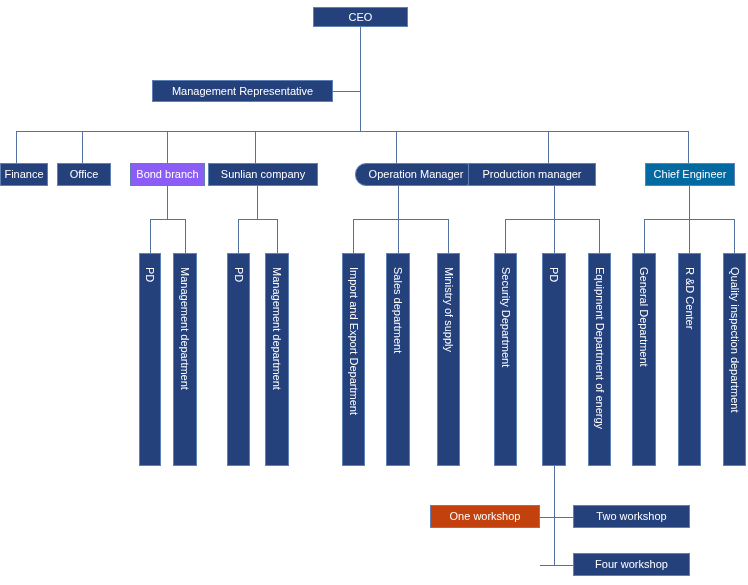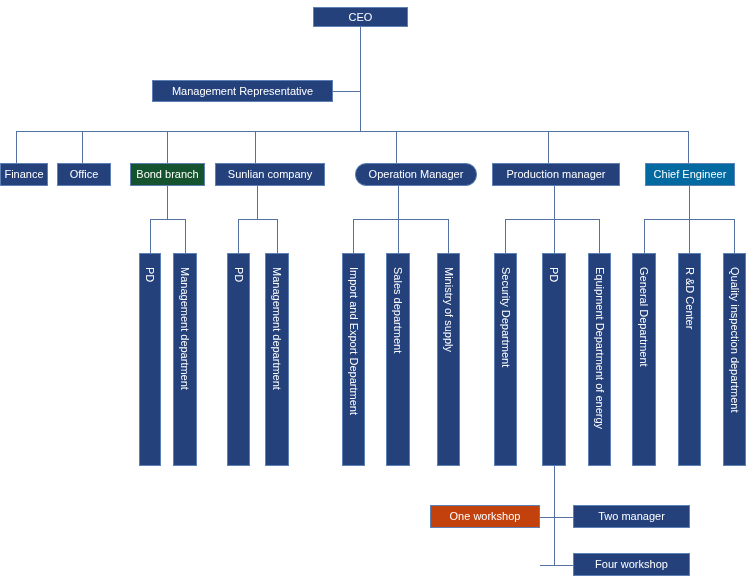--- a/index.html
+++ b/index.html
@@ -90,30 +90,30 @@
     </div>
     <div class="node h" style="left: 152px; top: 80px; width: 181px; height: 22px; background: rgb(36, 65, 124); border-color: rgb(94, 129, 181); color: rgb(255, 255, 255);">
       <span class="lbl">Management Representative</span>
     </div>
     <div class="node h" style="left: 0px; top: 163px; width: 48px; height: 23px; background: rgb(36, 65, 124); border-color: rgb(94, 129, 181); color: rgb(255, 255, 255);">
       <span class="lbl">Finance</span>
     </div>
     <div class="node h" style="left: 57px; top: 163px; width: 54px; height: 23px; background: rgb(36, 65, 124); border-color: rgb(94, 129, 181); color: rgb(255, 255, 255); text-align: right;">
       <span class="lbl">Office</span>
     </div>
-    <div class="node h" style="left: 130px; top: 163px; width: 75px; height: 23px; background: #14532d; border-color: rgb(94, 129, 181); color: rgb(255, 255, 255);">
+    <div class="node h" style="left: 130px; top: 163px; width: 75px; height: 23px; background: #8b5cf6; border-color: rgb(94, 129, 181); color: rgb(255, 255, 255);">
       <span class="lbl">Bond branch</span>
     </div>
-    <div class="node h" style="left: 215px; top: 163px; width: 110px; height: 23px; background: rgb(36, 65, 124); border-color: rgb(94, 129, 181); color: rgb(255, 255, 255);">
+    <div class="node h" style="left: 208px; top: 163px; width: 110px; height: 23px; background: rgb(36, 65, 124); border-color: rgb(94, 129, 181); color: rgb(255, 255, 255);">
       <span class="lbl">Sunlian company</span>
     </div>
     <div class="node h" style="left: 355px; top: 163px; width: 122px; height: 23px; background: rgb(36, 65, 124); border-color: rgb(94, 129, 181); color: rgb(255, 255, 255); border-radius: 11px;">
       <span class="lbl">Operation Manager</span>
     </div>
-    <div class="node h" style="left: 492px; top: 163px; width: 128px; height: 23px; background: rgb(36, 65, 124); border-color: rgb(94, 129, 181); color: rgb(255, 255, 255);">
+    <div class="node h" style="left: 468px; top: 163px; width: 128px; height: 23px; background: rgb(36, 65, 124); border-color: rgb(94, 129, 181); color: rgb(255, 255, 255);">
       <span class="lbl">Production manager</span>
     </div>
     <div class="node h" style="left: 645px; top: 163px; width: 90px; height: 23px; background: #0369a1; border-color: rgb(94, 129, 181); color: rgb(255, 255, 255);">
       <span class="lbl">Chief Engineer</span>
     </div>
     <div class="node v" style="left: 139px; top: 253px; width: 22px; height: 213px; background: rgb(36, 65, 124); border-color: rgb(94, 129, 181); color: rgb(255, 255, 255);">
       <span class="lbl">PD</span>
     </div>
     <div class="node v" style="left: 173px; top: 253px; width: 24px; height: 213px; background: rgb(36, 65, 124); border-color: rgb(94, 129, 181); color: rgb(255, 255, 255);">
       <span class="lbl">Management department</span>
@@ -148,18 +148,18 @@
     <div class="node v" style="left: 678px; top: 253px; width: 23px; height: 213px; background: rgb(36, 65, 124); border-color: rgb(94, 129, 181); color: rgb(255, 255, 255);">
       <span class="lbl">R &amp;D Center</span>
     </div>
     <div class="node v" style="left: 723px; top: 253px; width: 23px; height: 213px; background: rgb(36, 65, 124); border-color: rgb(94, 129, 181); color: rgb(255, 255, 255);">
       <span class="lbl">Quality inspection department</span>
     </div>
     <div class="node h" style="left: 430px; top: 505px; width: 110px; height: 23px; background: #c2410c; border-color: rgb(94, 129, 181); color: rgb(255, 255, 255);">
       <span class="lbl">One workshop</span>
     </div>
     <div class="node h" style="left: 573px; top: 505px; width: 117px; height: 23px; background: rgb(36, 65, 124); border-color: rgb(94, 129, 181); color: rgb(255, 255, 255);">
-      <span class="lbl">Two manager</span>
+      <span class="lbl">Two workshop</span>
     </div>
     <div class="node h" style="left: 573px; top: 553px; width: 117px; height: 23px; background: rgb(36, 65, 124); border-color: rgb(94, 129, 181); color: rgb(255, 255, 255);">
       <span class="lbl">Four workshop</span>
     </div>
   </div>
 
 </body></html>

